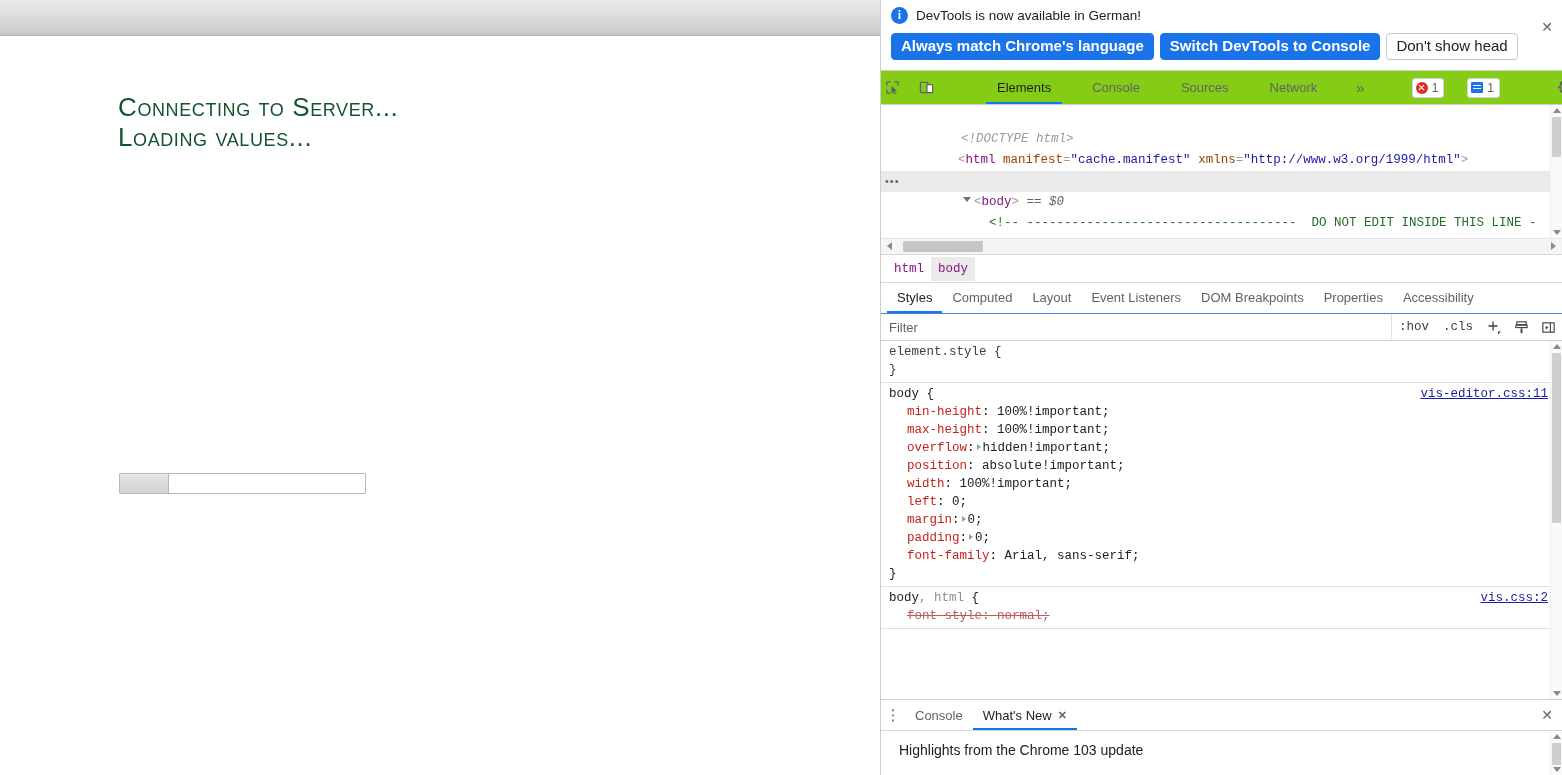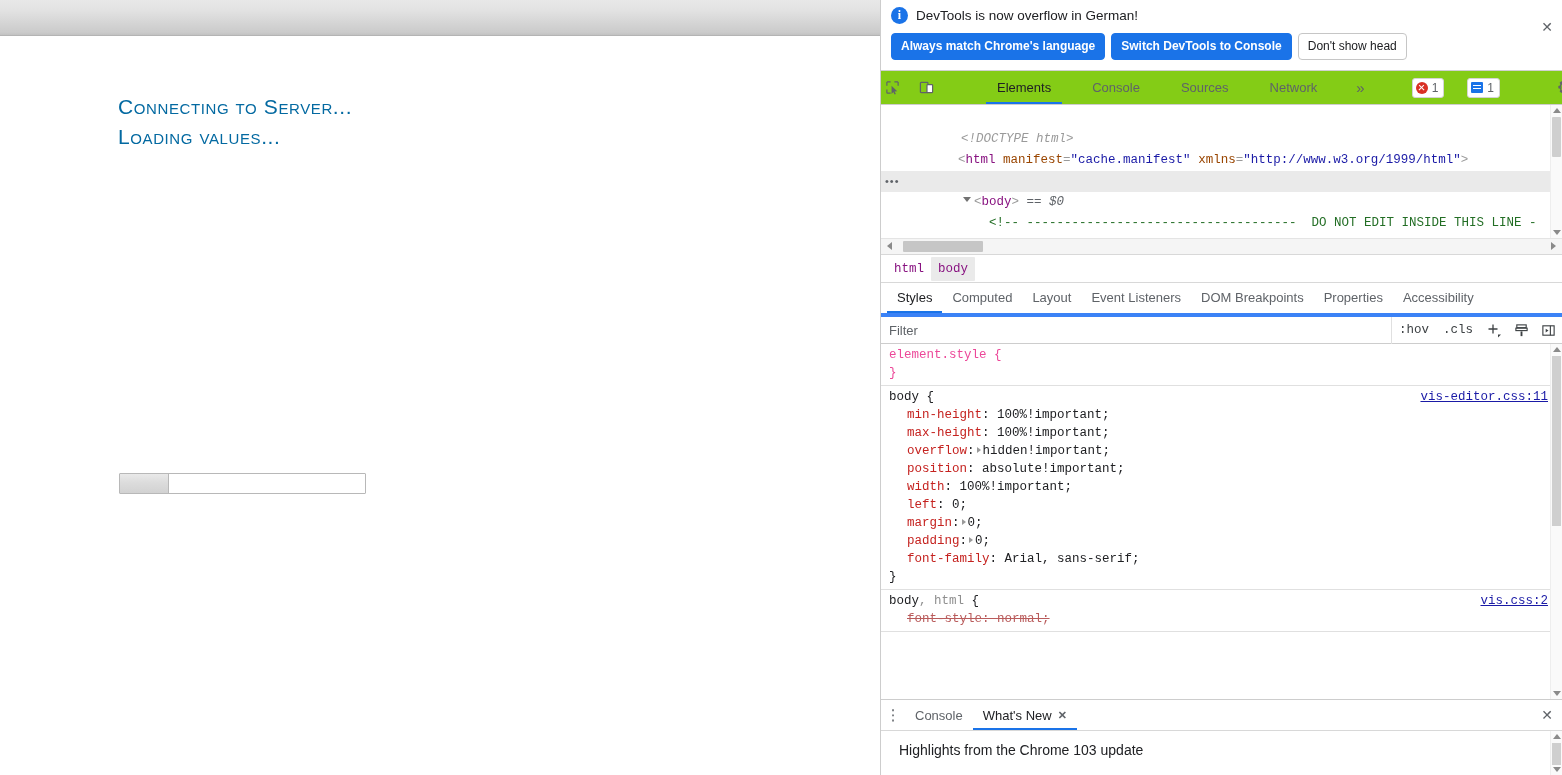--- a/index.html
+++ b/index.html
@@ -25,27 +25,27 @@
     background: linear-gradient(to bottom, #e8e8e8 0%, #e2e2e2 30%, #cbcbcb 92%, #c2c2c2 100%);
     border-bottom: 1px solid #b4b4b4;
     box-sizing: border-box;
   }
   #page-status {
     position: absolute; left: 118px; top: 92px;
     font-family: "Liberation Sans", sans-serif;
     color: #4a4a4a;
   }
   .status-line {
-    font-size: 21px;
+    font-size: 26px;
     font-variant: small-caps;
     letter-spacing: 0.6px;
     line-height: 30px;
     white-space: nowrap;
     font-weight: 400;
-    color: #0369a1;
+    color: #14532d;
   }
   #page-progress {
     position: absolute; left: 119px; top: 473px;
     width: 247px; height: 21px;
     box-sizing: border-box;
     border: 1px solid #b8b8b8;
     background: #ffffff;
     border-radius: 1px;
   }
   #page-progress-fill {
@@ -84,21 +84,21 @@
     background: #1a73e8; color: #fff;
     font-size: 12px; font-weight: bold;
     line-height: 17px; text-align: center;
     font-family: "Liberation Serif", serif;
     flex: 0 0 auto;
   }
   #infobar-text { font-size: 13.5px; color: #202124; }
   #infobar-row2 { display: flex; align-items: center; gap: 6px; margin-top: 9px; }
   .infobar-btn {
     font-family: "Liberation Sans", sans-serif;
-    font-size: 12px;
+    font-size: 15px;
     padding: 4px 9px 5px 9px;
     border-radius: 4px;
     cursor: pointer;
     white-space: nowrap;
     box-sizing: border-box;
     line-height: 16px;
   }
   .infobar-btn.primary { background: #1a73e8; color: #ffffff; border: 1px solid #1a73e8; font-weight: 600; }
   .infobar-btn.secondary { background: #ffffff; color: #202124; border: 1px solid #c6c6c6; }
   #infobar-close {
@@ -247,21 +247,21 @@
   .crumb {
     font-family: "Liberation Mono", monospace;
     font-size: 12.5px; color: #881280;
     padding: 5px 7px; cursor: pointer; border-radius: 1px;
   }
   .crumb.active { background: #eaeaea; }
 
   
   #sidebar-tabs {
     flex: 0 0 auto; height: 30px; display: flex; align-items: stretch;
-    border-bottom: 4px solid #3b82f6; background: #ffffff; overflow: hidden;
+    border-bottom: 1px solid #3b82f6; background: #ffffff; overflow: hidden;
   }
   .sb-tab {
     padding: 0 10px; line-height: 29px; font-size: 13px;
     color: #5f6368; cursor: pointer; white-space: nowrap; box-sizing: border-box;
   }
   .sb-tab:first-child { margin-left: 6px; }
   .sb-tab.active { color: #202124; box-shadow: inset 0 -2px 0 #1a73e8; }
 
   
   #filter-row {
@@ -291,21 +291,21 @@
   .rule-block { border-bottom: 1px solid #e0e0e0; padding: 2px 0 3px 0; position: relative; }
   .rule-head { padding-left: 8px; white-space: pre; }
   .rule-src {
     position: absolute; right: 14px; top: 2px;
     color: #1a1aa6; text-decoration: underline;
     font-family: "Liberation Mono", monospace; font-size: 12.5px;
     cursor: pointer;
   }
   .decl { padding-left: 26px; white-space: pre; }
   .decl.struck { text-decoration: line-through; color: #b95b5b; }
-  .sel-gray { color: #ec4899; }
+  .sel-gray { color: #404040; }
   .sel-dark { color: #202124; }
   .sel-tag2 { color: #8e8e8e; }
   .prop { color: #c5221f; }
   .val { color: #202124; }
   .brace { color: #202124; }
   .exp-tri {
     display: inline-block; width: 0; height: 0;
     border-left: 4px solid #9a9a9a;
     border-top: 3.5px solid transparent;
     border-bottom: 3.5px solid transparent;
@@ -363,21 +363,21 @@
     <div id="page-progress">
       <div id="page-progress-fill" style="width: 20%;"></div>
     </div>
   </div>
 
   <div id="devtools">
 
     <div id="infobar">
       <div id="infobar-row1">
         <div id="info-icon">i</div>
-        <div id="infobar-text">DevTools is now overflow in German!</div>
+        <div id="infobar-text">DevTools is now available in German!</div>
       </div>
       <div id="infobar-row2">
         <div class="infobar-btn primary">Always match Chrome's language</div>
         <div class="infobar-btn primary">Switch DevTools to Console</div>
         <div class="infobar-btn secondary">Don't show head</div>
       </div>
       <div id="infobar-close">✕</div>
     </div>
 
     <div id="dt-toolbar">

